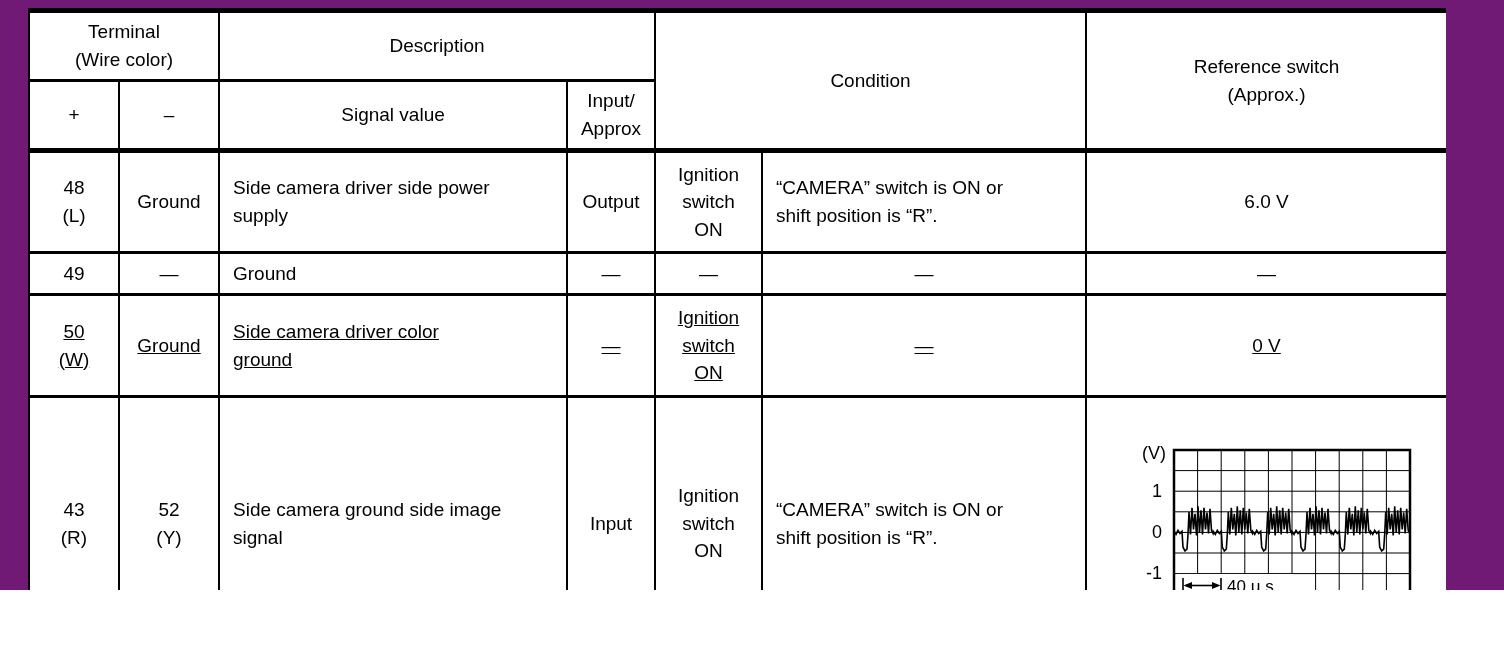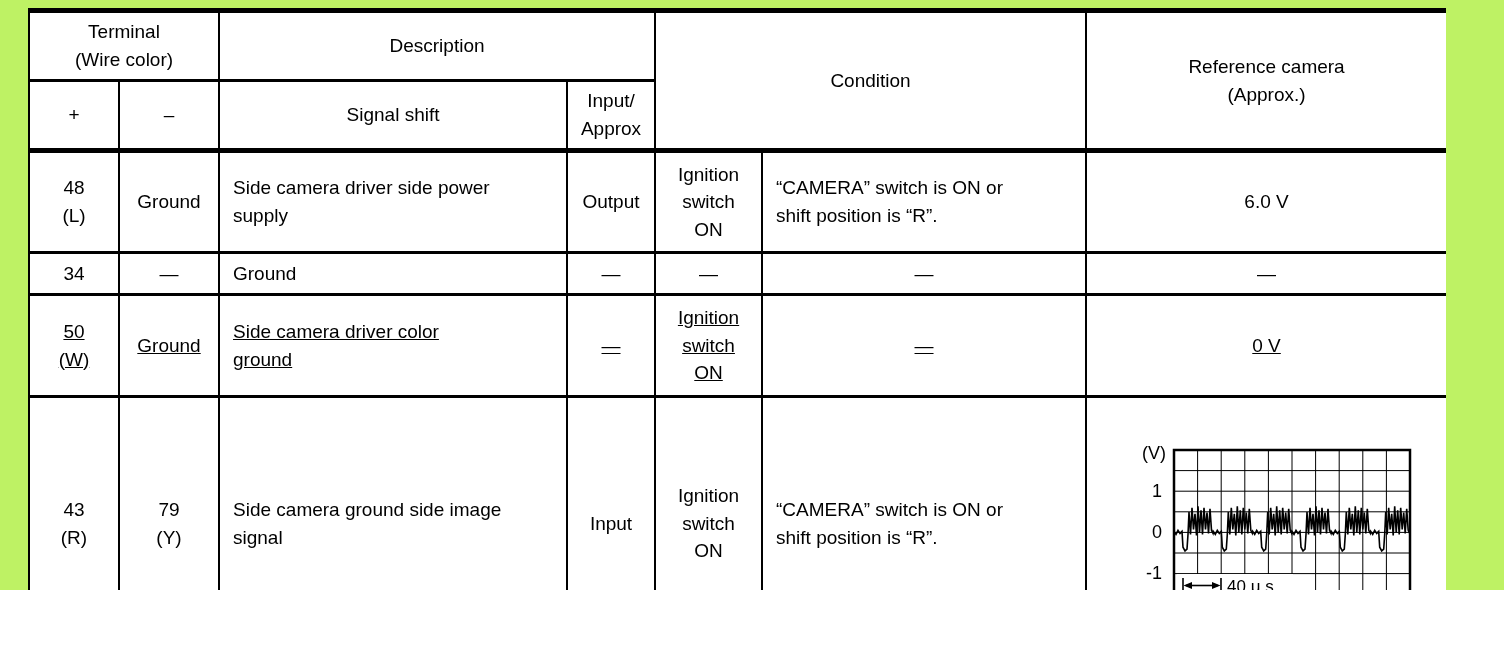--- a/index.html
+++ b/index.html
@@ -1,19 +1,19 @@
 <!DOCTYPE html>
 <html><head>
 <meta charset="utf-8">
 <style>
   html,body{margin:0;padding:0;background:#fff;}
   .page{
     position:relative;
     width:1504px;height:590px;
-    background:#bef264;color:#000;
+    background:#701a75;color:#000;
     font-family:"Liberation Sans","DejaVu Sans",sans-serif;
     overflow:hidden;
   }
   table.spec{
     position:absolute;left:28px;top:8px;
     border-collapse:collapse;
     table-layout:fixed;
     width:1417px;
     border-left:2px solid #000;
     border-top:5px solid #000;
@@ -70,48 +70,48 @@
         <col style="width:107px">
         <col style="width:324px">
       <col style="width:360px">
     </colgroup>
     <tbody>
       <tr class="h1">
         <td colspan="2" class="c hb">Terminal
 (Wire color)</td>
         <td colspan="2" class="c hb">Description</td>
         <td colspan="2" rowspan="2" class="c spanhead">Condition</td>
-        <td rowspan="2" class="c spanhead last">Reference camera
+        <td rowspan="2" class="c spanhead last">Reference switch
 (Approx.)</td>
       </tr>
       <tr class="h2">
         <td class="c">+</td>
         <td class="c">–</td>
-        <td class="c">Signal shift</td>
+        <td class="c">Signal value</td>
         <td class="c">Input/
 Approx</td>
       </tr>
 
       <tr class="body r48">
         <td class="c">48
 (L)</td>
         <td class="c">Ground</td>
         <td class="l">Side camera driver side power
 supply</td>
         <td class="c">Output</td>
         <td class="c">Ignition
 switch
 ON</td>
         <td class="l">“CAMERA” switch is ON or
 shift position is “R”.</td>
         <td class="c last">6.0 V</td>
       </tr>
 
       <tr class="body r49">
-        <td class="c">34</td>
+        <td class="c">49</td>
         <td class="c">—</td>
         <td class="l">Ground</td>
         <td class="c">—</td>
         <td class="c">—</td>
         <td class="c">—</td>
         <td class="c last">—</td>
       </tr>
 
       <tr class="body r50">
         <td class="c">50
@@ -123,21 +123,21 @@
         <td class="c">Ignition
 switch
 ON</td>
         <td class="c">—</td>
         <td class="c last">0 V</td>
       </tr>
 
       <tr class="body r51">
         <td class="c">43
 (R)</td>
-        <td class="c">79
+        <td class="c">52
 (Y)</td>
         <td class="l">Side camera ground side image
 signal</td>
         <td class="c">Input</td>
         <td class="c">Ignition
 switch
 ON</td>
         <td class="l">“CAMERA” switch is ON or
 shift position is “R”.</td>
         <td class="last wavecell">

